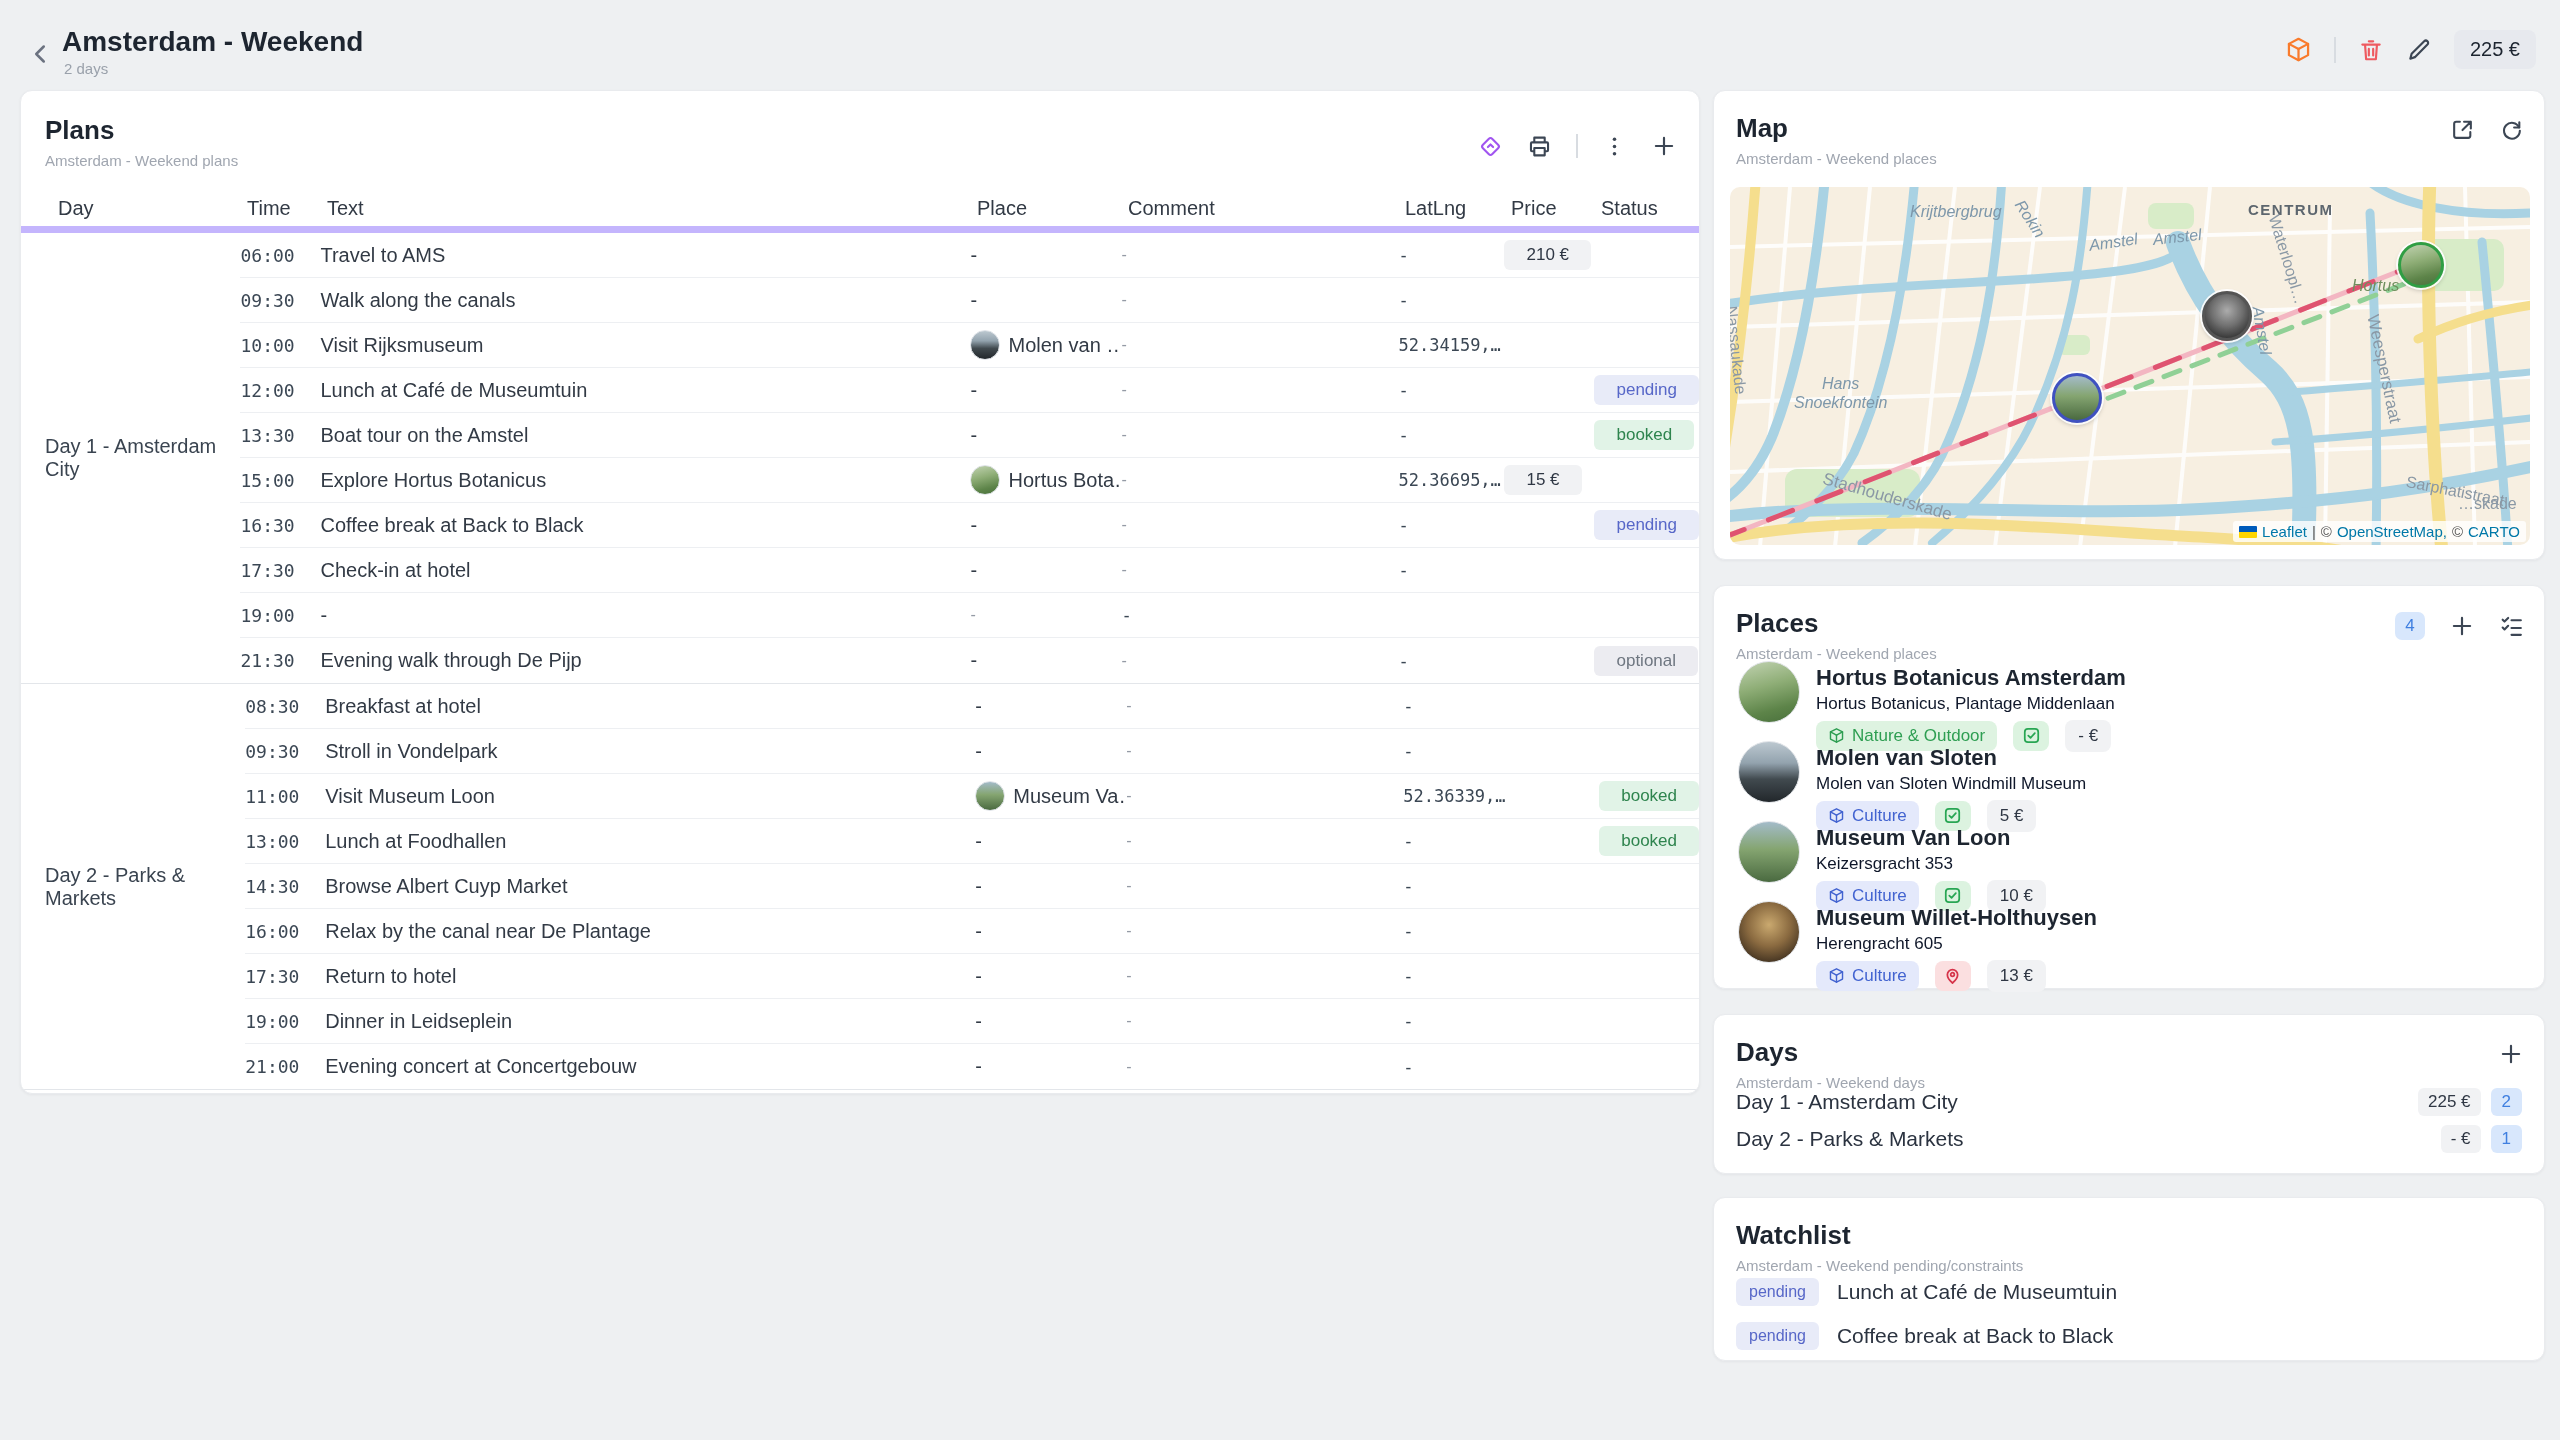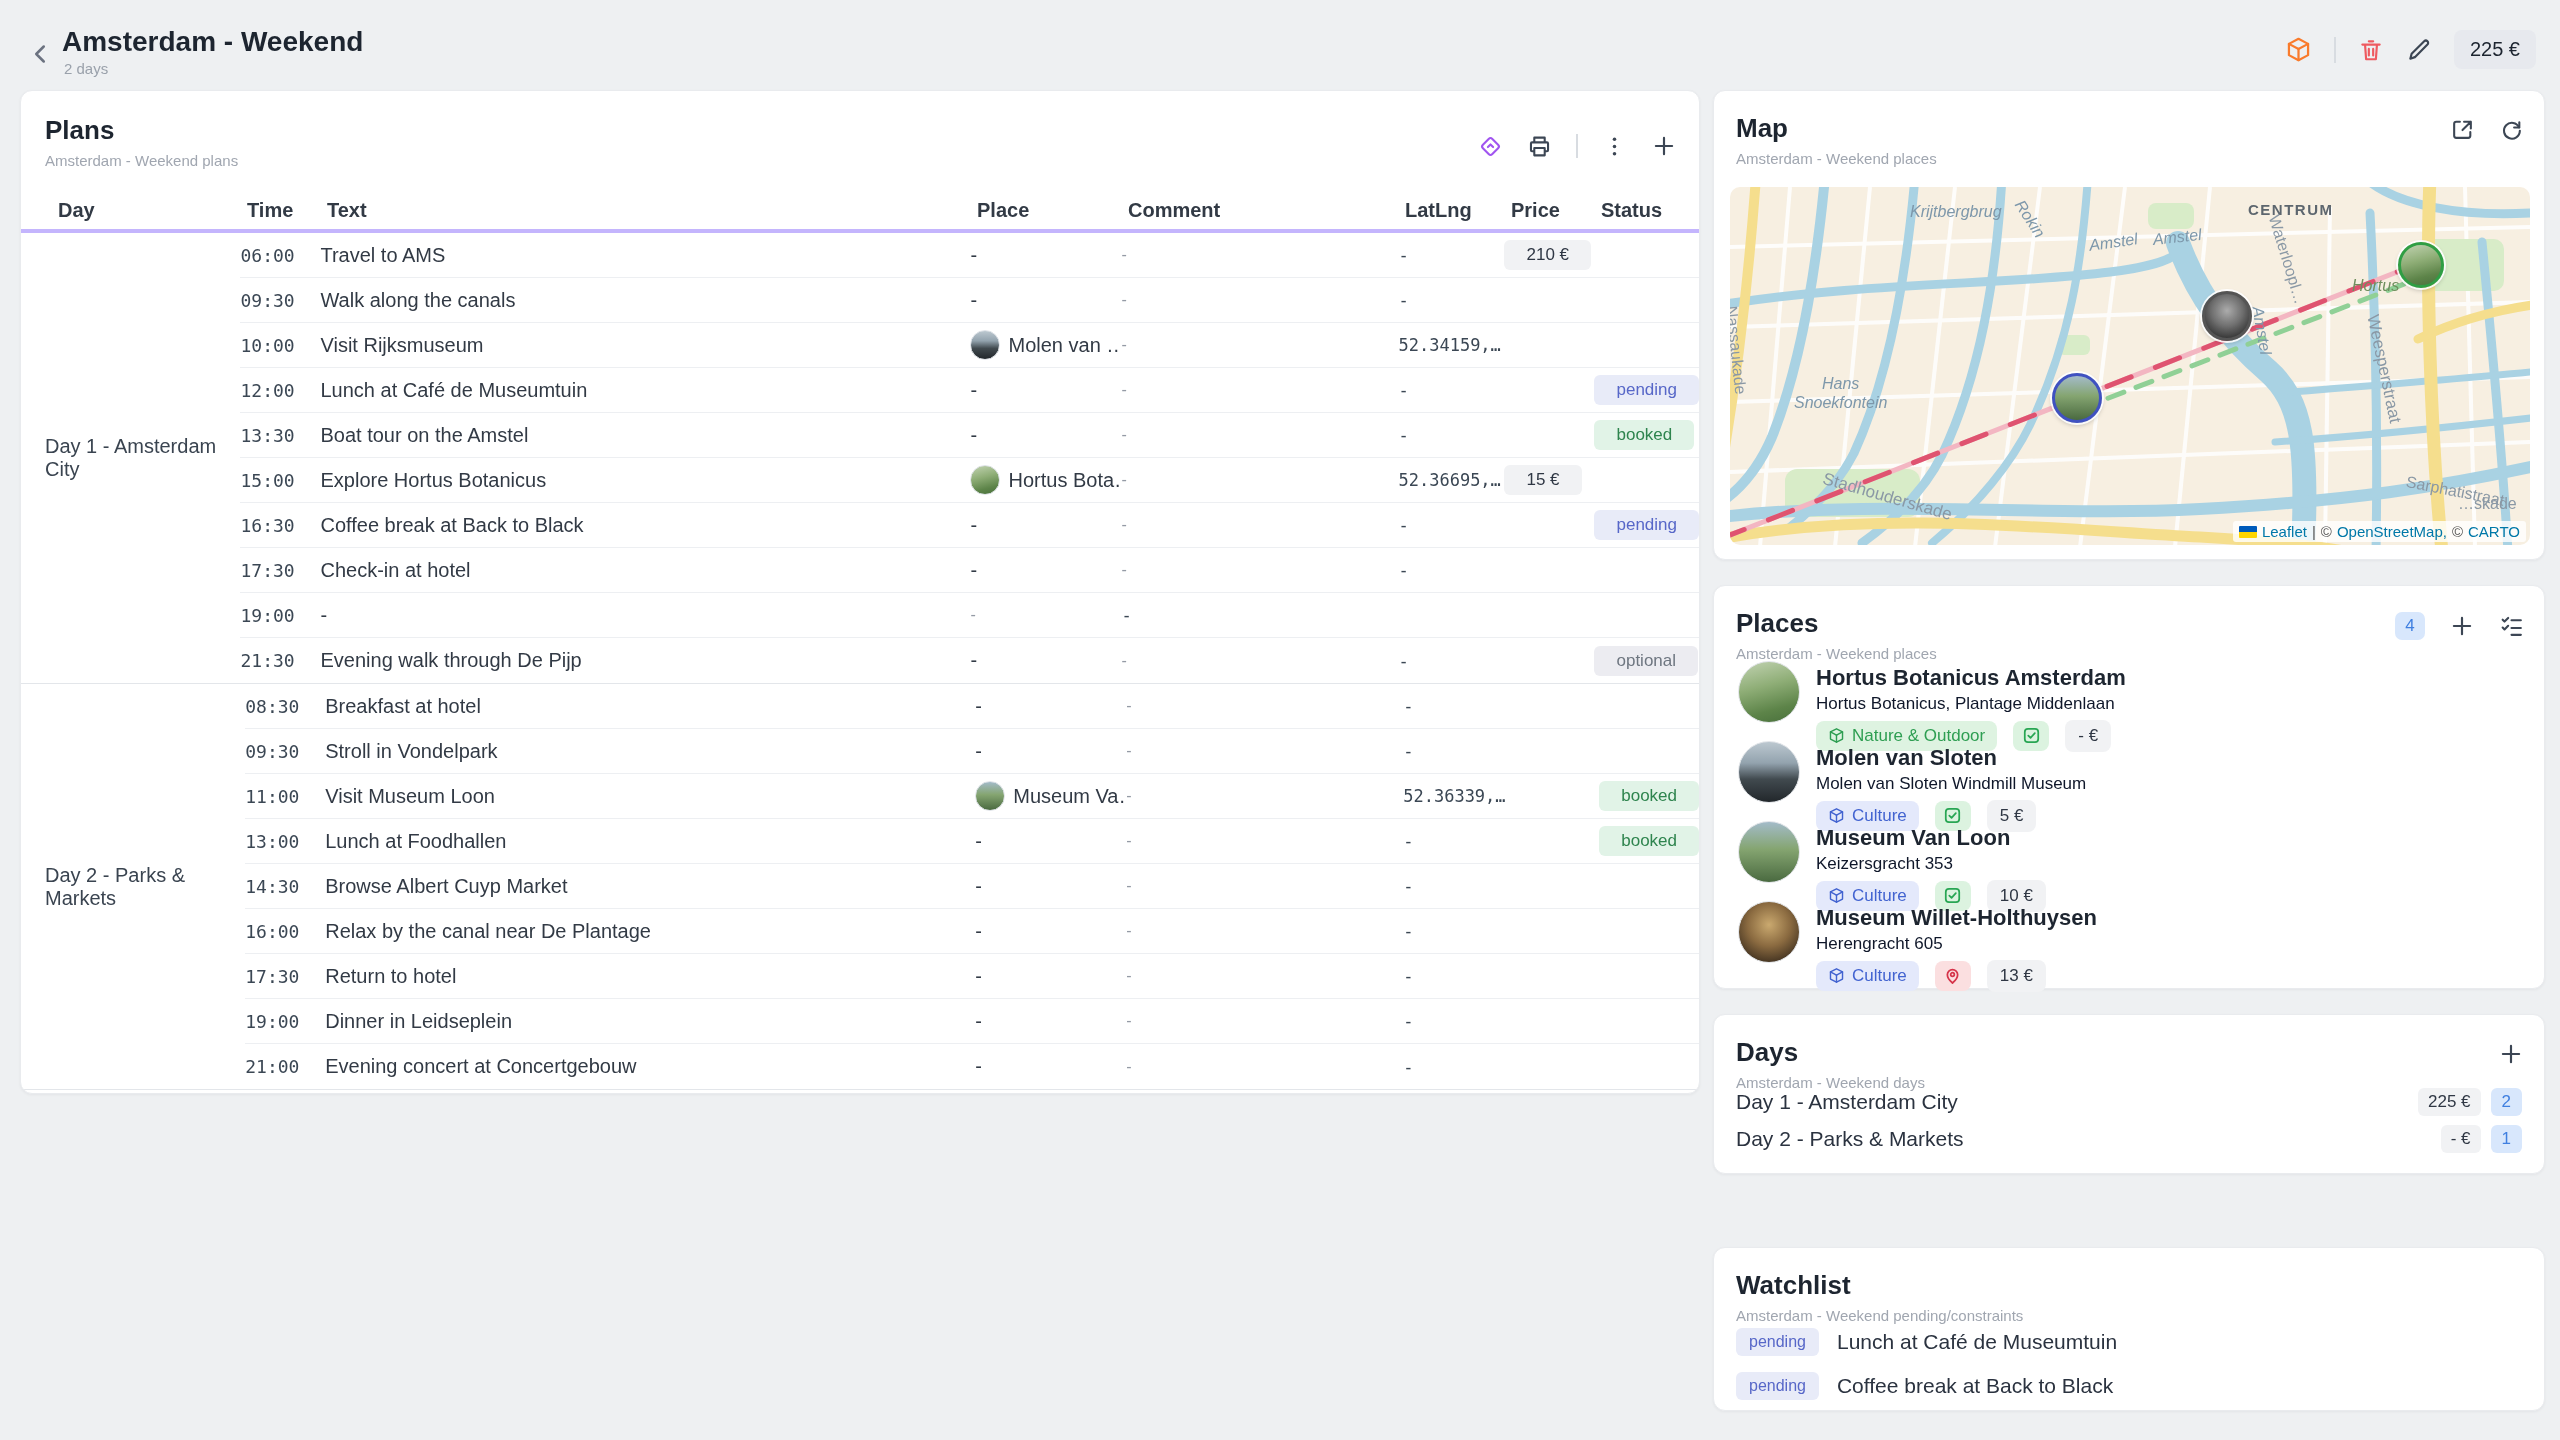--- a/index.html
+++ b/index.html
@@ -21,21 +21,21 @@
   
   .card { position:absolute; background:#fff; border:1px solid #e9ebee; border-radius:12px; box-shadow:0 1px 3px rgba(16,24,40,.05); }
   .card-title { font-size:26px; font-weight:700; color:#1d2530; }
   .card-sub { font-size:15px; color:#a0a6b0; margin-top:6px; }
 
   
   .plans-card { left:20px; top:90px; width:1680px; height:1004px; overflow:hidden; }
   .plans-head { padding:24px 24px 0 24px; position:relative; }
   .plans-tools { position:absolute; right:22px; top:42px; display:flex; align-items:center; gap:24px; }
   .plans-tools .vdiv { width:2px; height:24px; background:#d8dce1; }
-  .thead { display:grid; grid-template-columns:226px 80px 650px 151px 277px 96px 100px 1fr; align-items:center; height:42px; margin-top:22px; border-bottom:4px solid #c4b5fd; font-size:20px; font-weight:700; color:#323a45; }
+  .thead { display:grid; grid-template-columns:226px 80px 650px 151px 277px 96px 100px 1fr; align-items:center; height:42px; margin-top:22px; border-bottom:7px solid #c4b5fd; font-size:20px; font-weight:400; color:#323a45; }
   .thead .h-day { padding-left:37px; }
   .thead .h-price { padding-left:10px; }
   .day-group { display:flex; border-bottom:1px solid #e3e6ea; }
   .day-col { width:226px; display:flex; align-items:center; padding-left:24px; font-size:20px; color:#3a4450; }
   .rows-col { flex:1; }
   .plan-row { display:grid; grid-template-columns:80px 650px 151px 277px 96px 100px 1fr; align-items:center; height:45px; border-bottom:1px solid #edeff2; cursor:pointer; }
   .plan-row:last-child { border-bottom:none; }
   .cell-time { font-family:"DejaVu Sans Mono",monospace; font-size:18px; color:#3b4754; }
   .cell-text { font-size:20px; color:#323a45; white-space:nowrap; overflow:hidden; }
   .dash { color:#949aa5; }
@@ -101,21 +101,21 @@
   .mk-pin { background:#fbdfe0; color:#d6344a; }
   .chip { background:#f1f2f4; color:#2f3744; border-radius:8px; padding:6px 13px; font-size:17px; }
 
   .days-card { left:1713px; top:1014px; width:832px; height:160px; }
   .day-list { position:absolute; left:0; top:68px; width:100%; }
   .day-row { display:flex; align-items:center; height:37px; padding:0 22px; font-size:21px; color:#2b3340; cursor:pointer; }
   .day-row .spacer { flex:1; }
   .mini-badge { background:#f1f2f4; color:#2f3744; border-radius:6px; padding:4px 10px; font-size:17px; }
   .cnt-badge { background:#d8e7fc; color:#3f7fe0; border-radius:6px; padding:4px 11px; font-size:17px; margin-left:10px; }
 
-  .watch-card { left:1713px; top:1247px; width:832px; height:164px; }
+  .watch-card { left:1713px; top:1197px; width:832px; height:164px; }
   .watch-list { position:absolute; left:0; top:72px; width:100%; }
   .watch-row { display:flex; align-items:center; gap:18px; padding:8px 22px; font-size:21px; color:#2b3340; cursor:pointer; }
   .w-badge { background:#e8ebf8; color:#5767c8; border-radius:6px; padding:5px 13px; font-size:16px; }
 </style>
 </head>
 <body>
 
 <svg width="0" height="0" style="position:absolute">
   <defs>
     <symbol id="i-chevl" viewBox="0 0 24 24">

